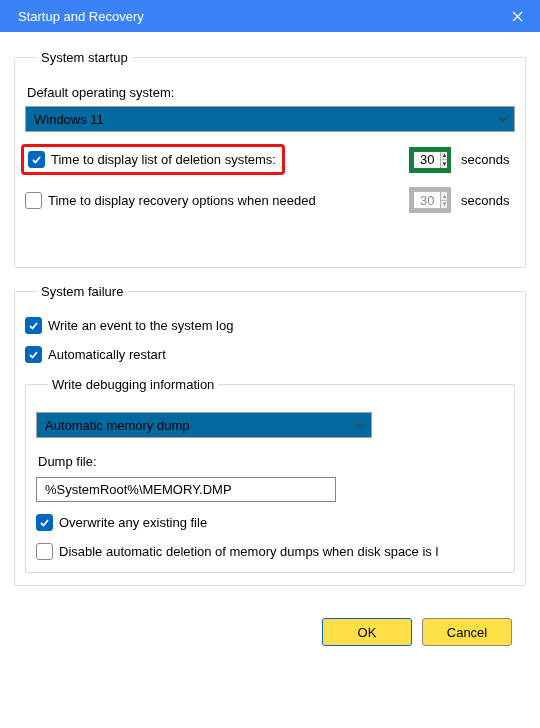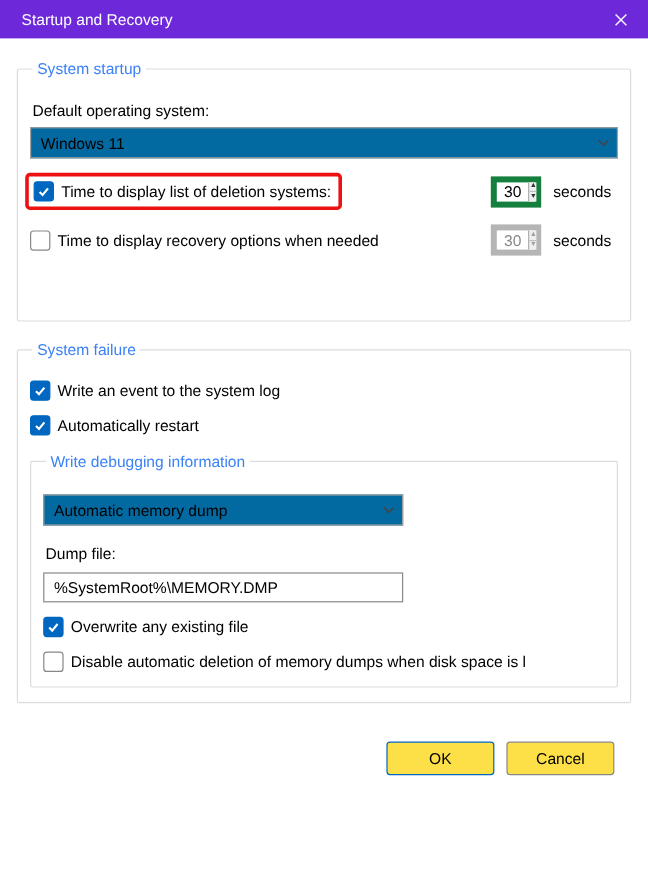--- a/index.html
+++ b/index.html
@@ -7,21 +7,21 @@
     margin: 0;
     font-family: "Segoe UI", Tahoma, sans-serif;
     font-size: 13px;
     color: #000;
     background: #fff;
     width: 540px;
     height: 728px;
     overflow: hidden;
   }
   .titlebar {
-    background: #6d28d9;
+    background: #3b82f6;
     color: #fff;
     height: 32px;
     display: flex;
     align-items: center;
     padding: 0 12px;
     position: relative;
   }
   .titlebar .title { font-size: 13px; padding-left: 6px; }
   .titlebar .close {
     position: absolute;
@@ -34,22 +34,22 @@
   fieldset.group {
     border: 1px solid #dcdcdc;
     border-radius: 2px;
     margin: 0 0 16px 0;
     padding: 14px 10px 12px 10px;
     position: relative;
   }
   fieldset.group > legend {
     font-size: 13px;
     padding: 0 4px;
-    margin-left: 2px;
-    color: #3b82f6;
+    margin-left: 12px;
+    color: #000000;
   }
   .label-row { margin: 6px 0 6px 2px; }
   .select {
     width: 100%;
     height: 26px;
     border: 1px solid #a0a0a0;
     background: #0369a1;
     display: flex; align-items: center; justify-content: space-between;
     padding: 0 6px 0 8px;
     font-size: 13px;
@@ -220,21 +220,21 @@
         <svg width="11" height="11" viewBox="0 0 11 11">
             <path d="M2 6 L4.5 8.5 L9 3" stroke="#fff" stroke-width="1.8" fill="none"></path>
           </svg>
       </span>
       <span class="chklabel">Automatically restart</span>
     </div>
 
     <fieldset class="group" style="margin-top:14px; margin-bottom:0;">
       <legend>Write debugging information</legend>
 
-      <div class="select" style="width:300px; margin-top:6px;">
+      <div class="select" style="width:336px; margin-top:6px;">
         <span>Automatic memory dump</span>
         <svg class="chev" viewBox="0 0 10 10">
             <path d="M1 3 L5 7 L9 3" fill="none" stroke="#444" stroke-width="1.3"></path>
           </svg>
       </div>
 
       <div class="subgroup-label" style="margin-top:16px">Dump file:</div>
       <div class="textinput">
         <span>%SystemRoot%\MEMORY.DMP</span>
       </div>

